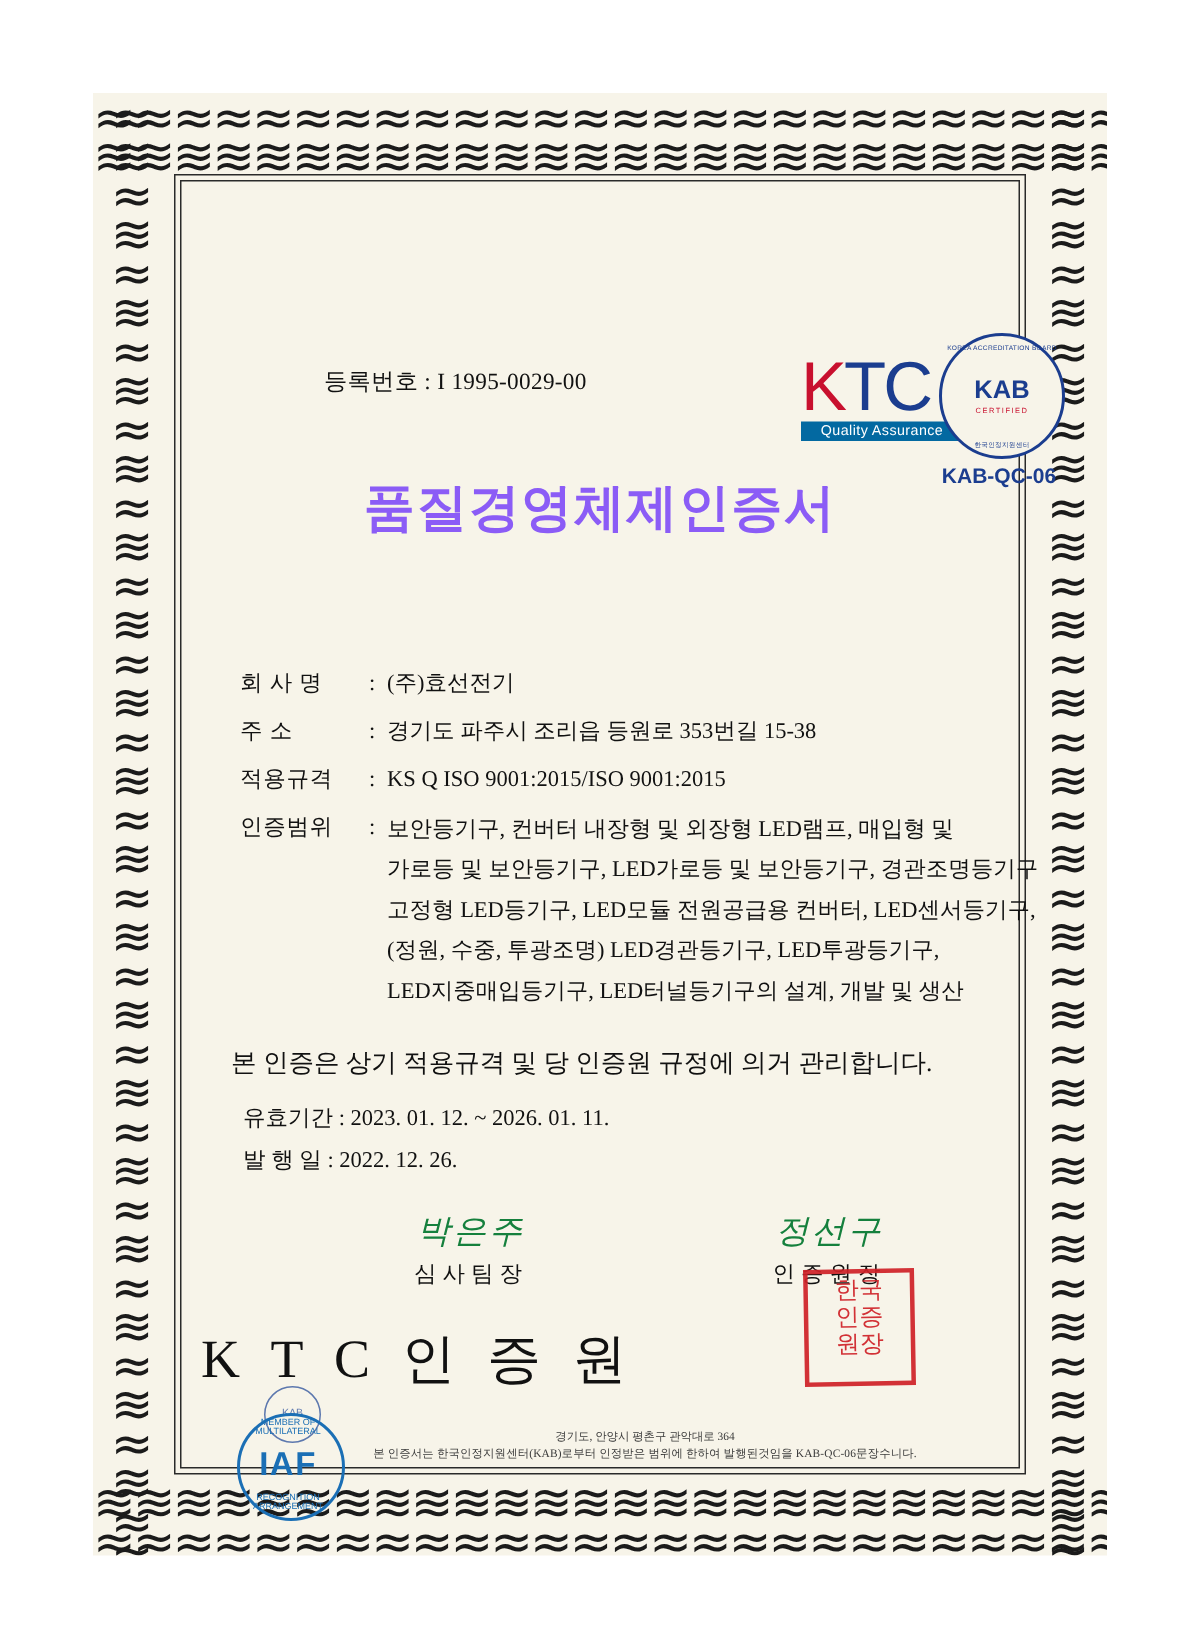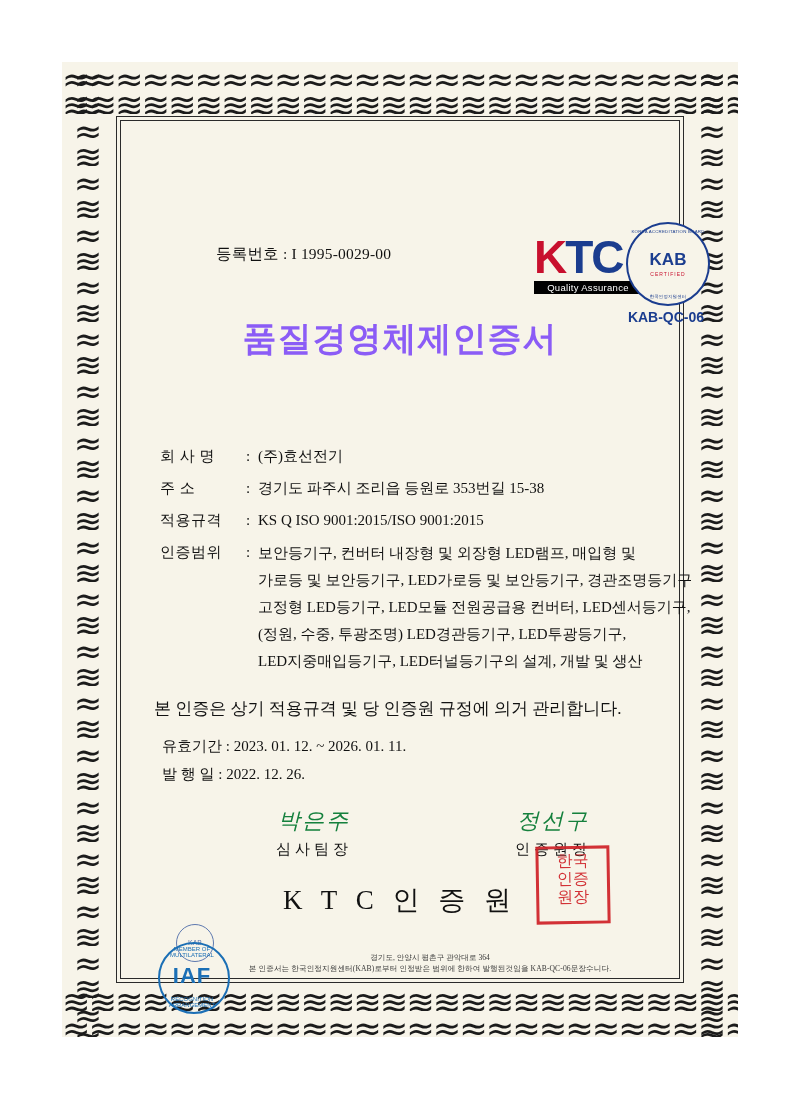--- a/index.html
+++ b/index.html
@@ -117,30 +117,30 @@
   
   .ktc-logo {
     position: absolute;
     left: 400px;
     top: 100px;
     width: 110px;
     height: 62px;
   }
   .ktc-logo .ktc-text {
     font-family: "Liberation Sans", sans-serif;
-    font-weight: bold;
+    font-weight: normal;
     font-size: 46px;
     letter-spacing: -2px;
     line-height: 46px;
   }
   .ktc-logo .k { color: #c8102e; }
   .ktc-logo .tc { color: #1b3d8f; }
   .ktc-logo .qa-bar {
     margin-top: 1px;
-    background: #000000;
+    background: #0369a1;
     color: #ffffff;
     font-family: "Liberation Sans", sans-serif;
     font-size: 9.5px;
     letter-spacing: 0.3px;
     text-align: center;
     padding: 1px 2px;
     width: 104px;
   }
 
   
@@ -299,22 +299,21 @@
     font-size: 15px;
     letter-spacing: 4px;
     color: #111;
   }
 
   .issuer {
     position: absolute;
     left: 0;
     right: 0;
     top: 748px;
-    text-align: center;
-    font-size: 27px;
+    font-size: 36px;
     letter-spacing: 6px;
     color: #111;
   }
 
   
   .stamp {
     position: absolute;
     right: 56px;
     top: 712px;
     width: 74px;

